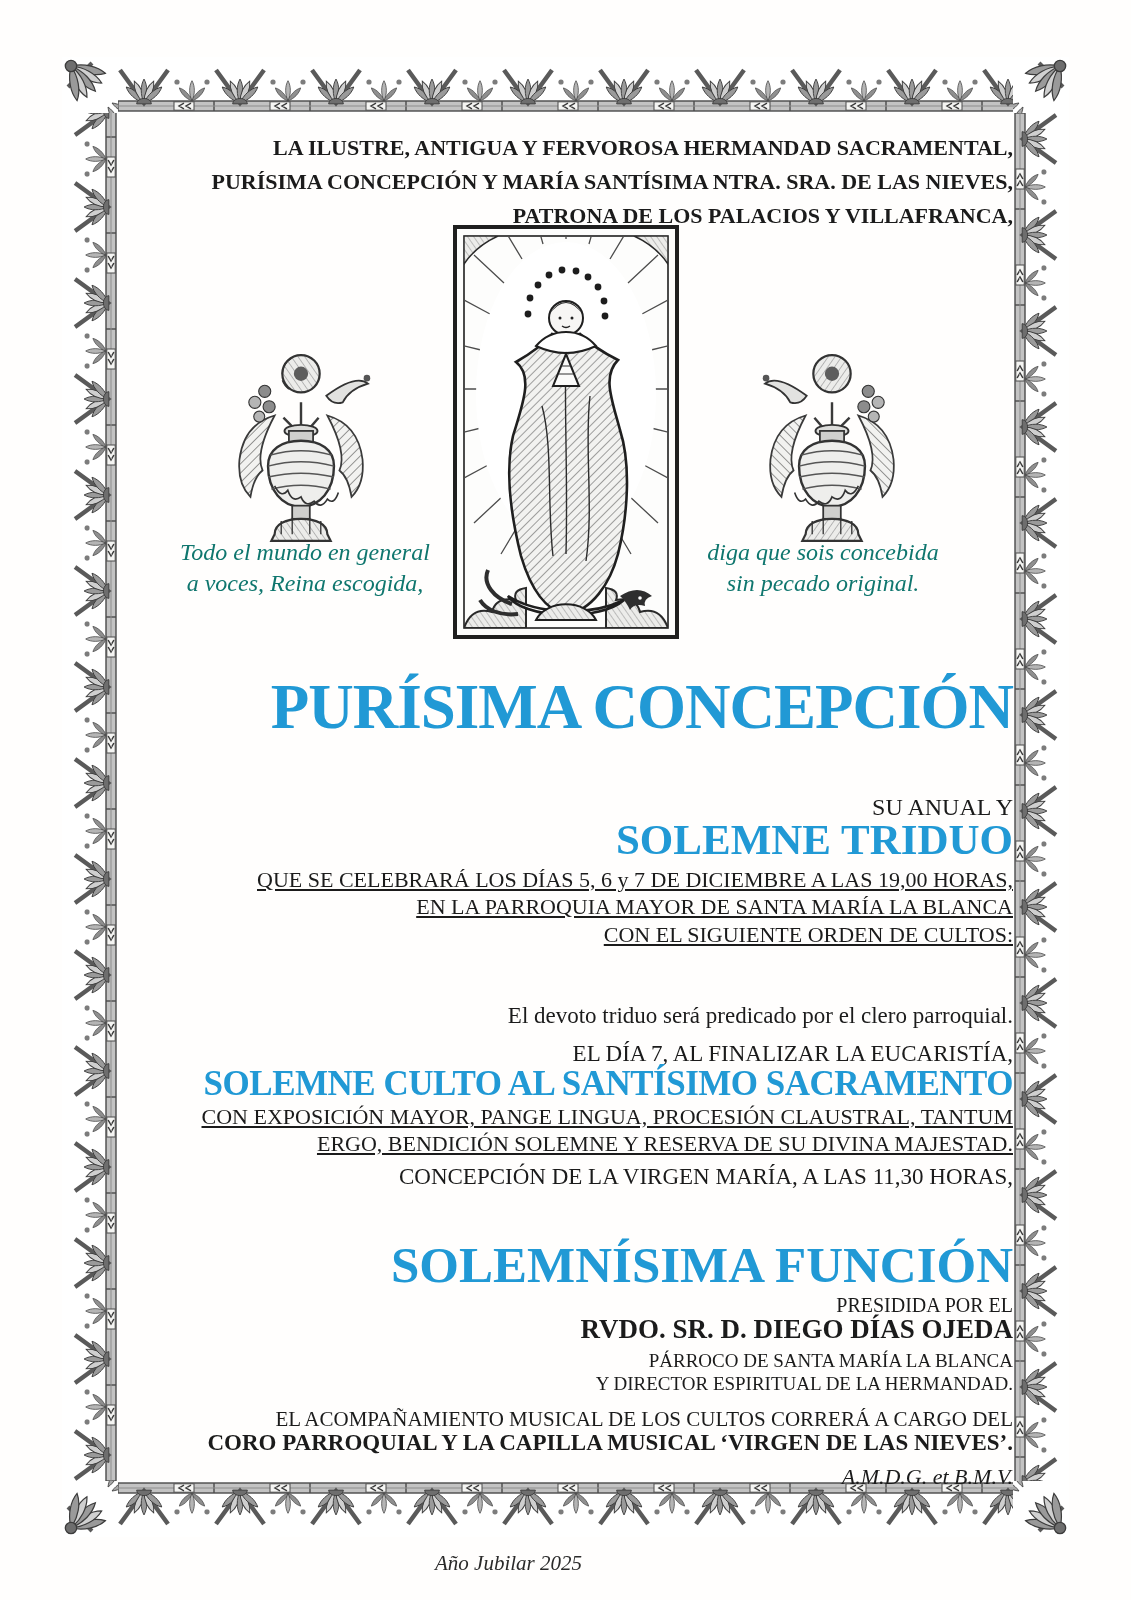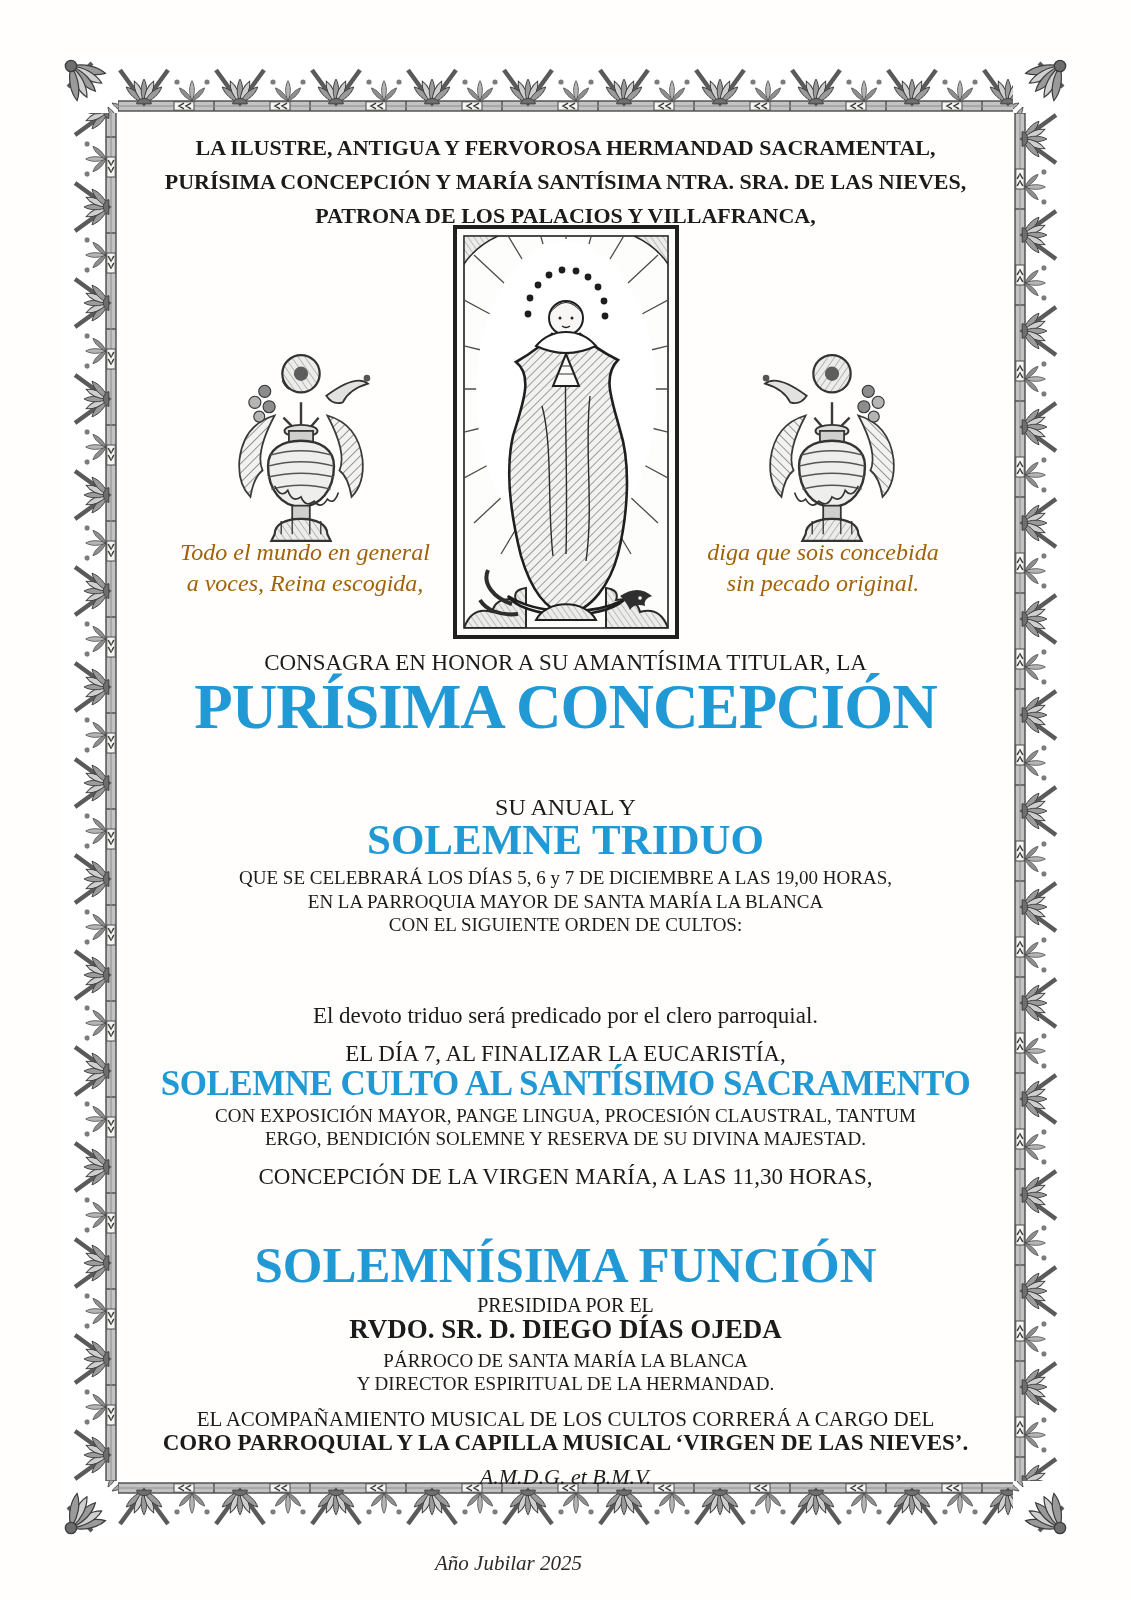--- a/index.html
+++ b/index.html
@@ -2,29 +2,29 @@
 <html><head>
 <meta charset="utf-8">
 <style>
   html,body{margin:0;padding:0;background:#ffffff;}
   .page{
     position:relative;width:1131px;height:1600px;background:#fffefd;
     font-family:"Liberation Serif", serif;color:#1b1b1b;overflow:hidden;
   }
   svg{display:block;}
   .strip,.corner,.art{position:absolute;}
-  .txt{position:absolute;left:118px;width:895px;text-align:center;line-height:1.25;}
+  .txt{position:absolute;left:118px;width:895px;text-align:right;line-height:1.25;}
   .t-sm{font-size:24px;}
-  .t-md{font-size:19px;}
+  .t-md{font-size:22px;text-decoration:underline;}
   .t-md2{font-size:22.5px;}
   .bold{font-weight:bold;}
   .blue{color:#2199d5;}
   .quote{
     position:absolute;width:310px;text-align:center;font-style:italic;
-    font-size:24px;line-height:1.3;color:#a16207;
+    font-size:24px;line-height:1.3;color:#0f766e;
   }
   .title-xl{font-size:63px;font-weight:bold;line-height:1;letter-spacing:-1px;}
   .title-lg{font-size:47px;font-weight:bold;line-height:1;}
   .title-tr{font-size:43px;font-weight:bold;line-height:1;}
   .title-sac{font-size:35px;font-weight:bold;line-height:1;letter-spacing:-0.5px;}
   .title-fun{font-size:51px;font-weight:bold;line-height:1;margin-top:14px;}
   .name-lg{font-size:27px;font-weight:bold;}
   .italic{font-style:italic;}
   .footer-year{position:absolute;left:0;width:1017px;text-align:center;top:1551px;
     font-size:21px;font-style:italic;color:#2a2a2a;}
@@ -242,21 +242,20 @@
 
   <div class="quote" style="left:150px;top:537px">
     <div>Todo el mundo en general</div>
     <div>a voces, Reina escogida,</div>
   </div>
   <div class="quote" style="left:668px;top:537px">
     <div>diga que sois concebida</div>
     <div>sin pecado original.</div>
   </div>
 
-  <div class="txt t-md2" style="top:649px;font-size:23px">CONSAGRA EN HONOR A SU AMANTÍSIMA TITULAR, LA</div>
 
   <div class="txt title-xl blue" style="top:676px">PURÍSIMA CONCEPCIÓN</div>
 
   <div class="txt t-sm" style="top:792px">SU ANUAL Y</div>
   <div class="txt title-tr blue" style="top:818px">SOLEMNE TRIDUO</div>
 
   <div class="txt t-md" style="top:866px;line-height:1.24">
     <div>QUE SE CELEBRARÁ LOS DÍAS 5, 6 y 7 DE DICIEMBRE A LAS 19,00 HORAS,</div>
     <div>EN LA PARROQUIA MAYOR DE SANTA MARÍA LA BLANCA</div>
     <div>CON EL SIGUIENTE ORDEN DE CULTOS:</div>

